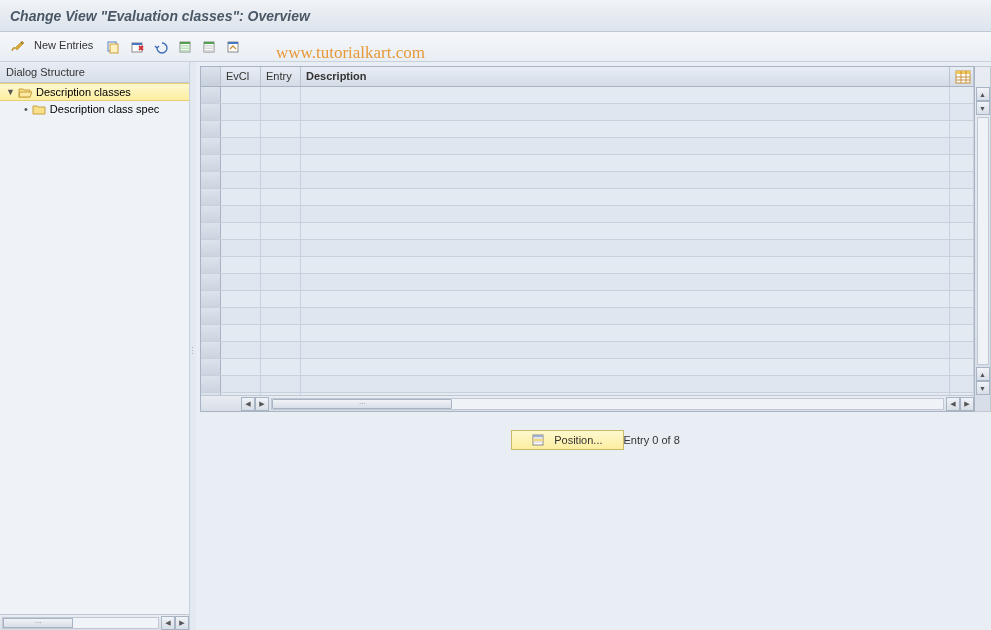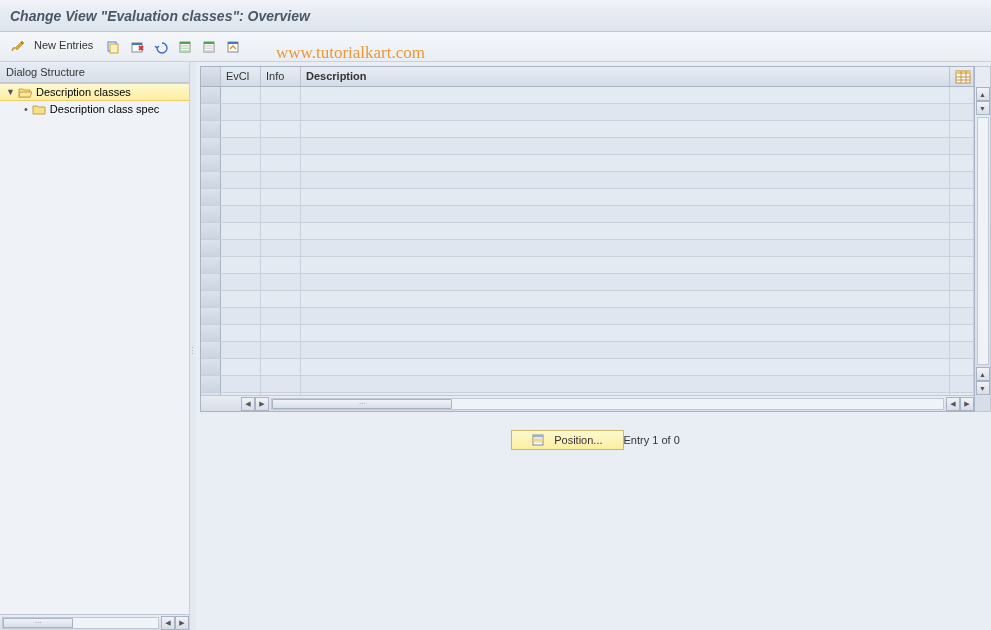--- a/index.html
+++ b/index.html
@@ -422,21 +422,21 @@
     <div class="splitter-dots">∙<br>∙<br>∙</div>
   </div>
 
   <div class="right-area">
 
     <div class="table-container">
       <div class="table-main">
         <div class="table-header">
           <div class="table-header-cell row-selector-header"></div>
           <div class="table-header-cell col-evcl">EvCl</div>
-          <div class="table-header-cell col-info">Info</div>
+          <div class="table-header-cell col-info">Entry</div>
           <div class="table-header-cell col-desc">Description</div>
           <div class="table-header-cell col-settings">
             <span class="settings-icon-table">
               <svg width="16" height="14" viewBox="0 0 16 14">
                   <rect x="1" y="1" width="14" height="12" fill="#fff" stroke="#c89040"></rect>
                   <rect x="1" y="1" width="14" height="3" fill="#f0c858"></rect>
                   <line x1="6" y1="1" x2="6" y2="13" stroke="#c89040"></line>
                   <line x1="11" y1="1" x2="11" y2="13" stroke="#c89040"></line>
                   <line x1="1" y1="7" x2="15" y2="7" stroke="#c89040"></line>
                   <line x1="1" y1="10" x2="15" y2="10" stroke="#c89040"></line>
@@ -645,17 +645,17 @@
           <svg width="14" height="12" viewBox="0 0 14 12">
               <rect x="1" y="1" width="10" height="10" fill="#fff" stroke="#888"></rect>
               <rect x="1" y="1" width="10" height="2" fill="#a0b0d0"></rect>
               <rect x="1" y="5" width="10" height="2" fill="#f0d880"></rect>
               <line x1="1" y1="4" x2="11" y2="4" stroke="#ccc"></line>
               <line x1="1" y1="8" x2="11" y2="8" stroke="#ccc"></line>
             </svg>
         </span>
         <span>Position...</span>
       </div>
-      <span class="entry-text">Entry 1 of 0</span>
+      <span class="entry-text">Entry 0 of 8</span>
     </div>
 
   </div>
 </div>
 
 </body></html>

